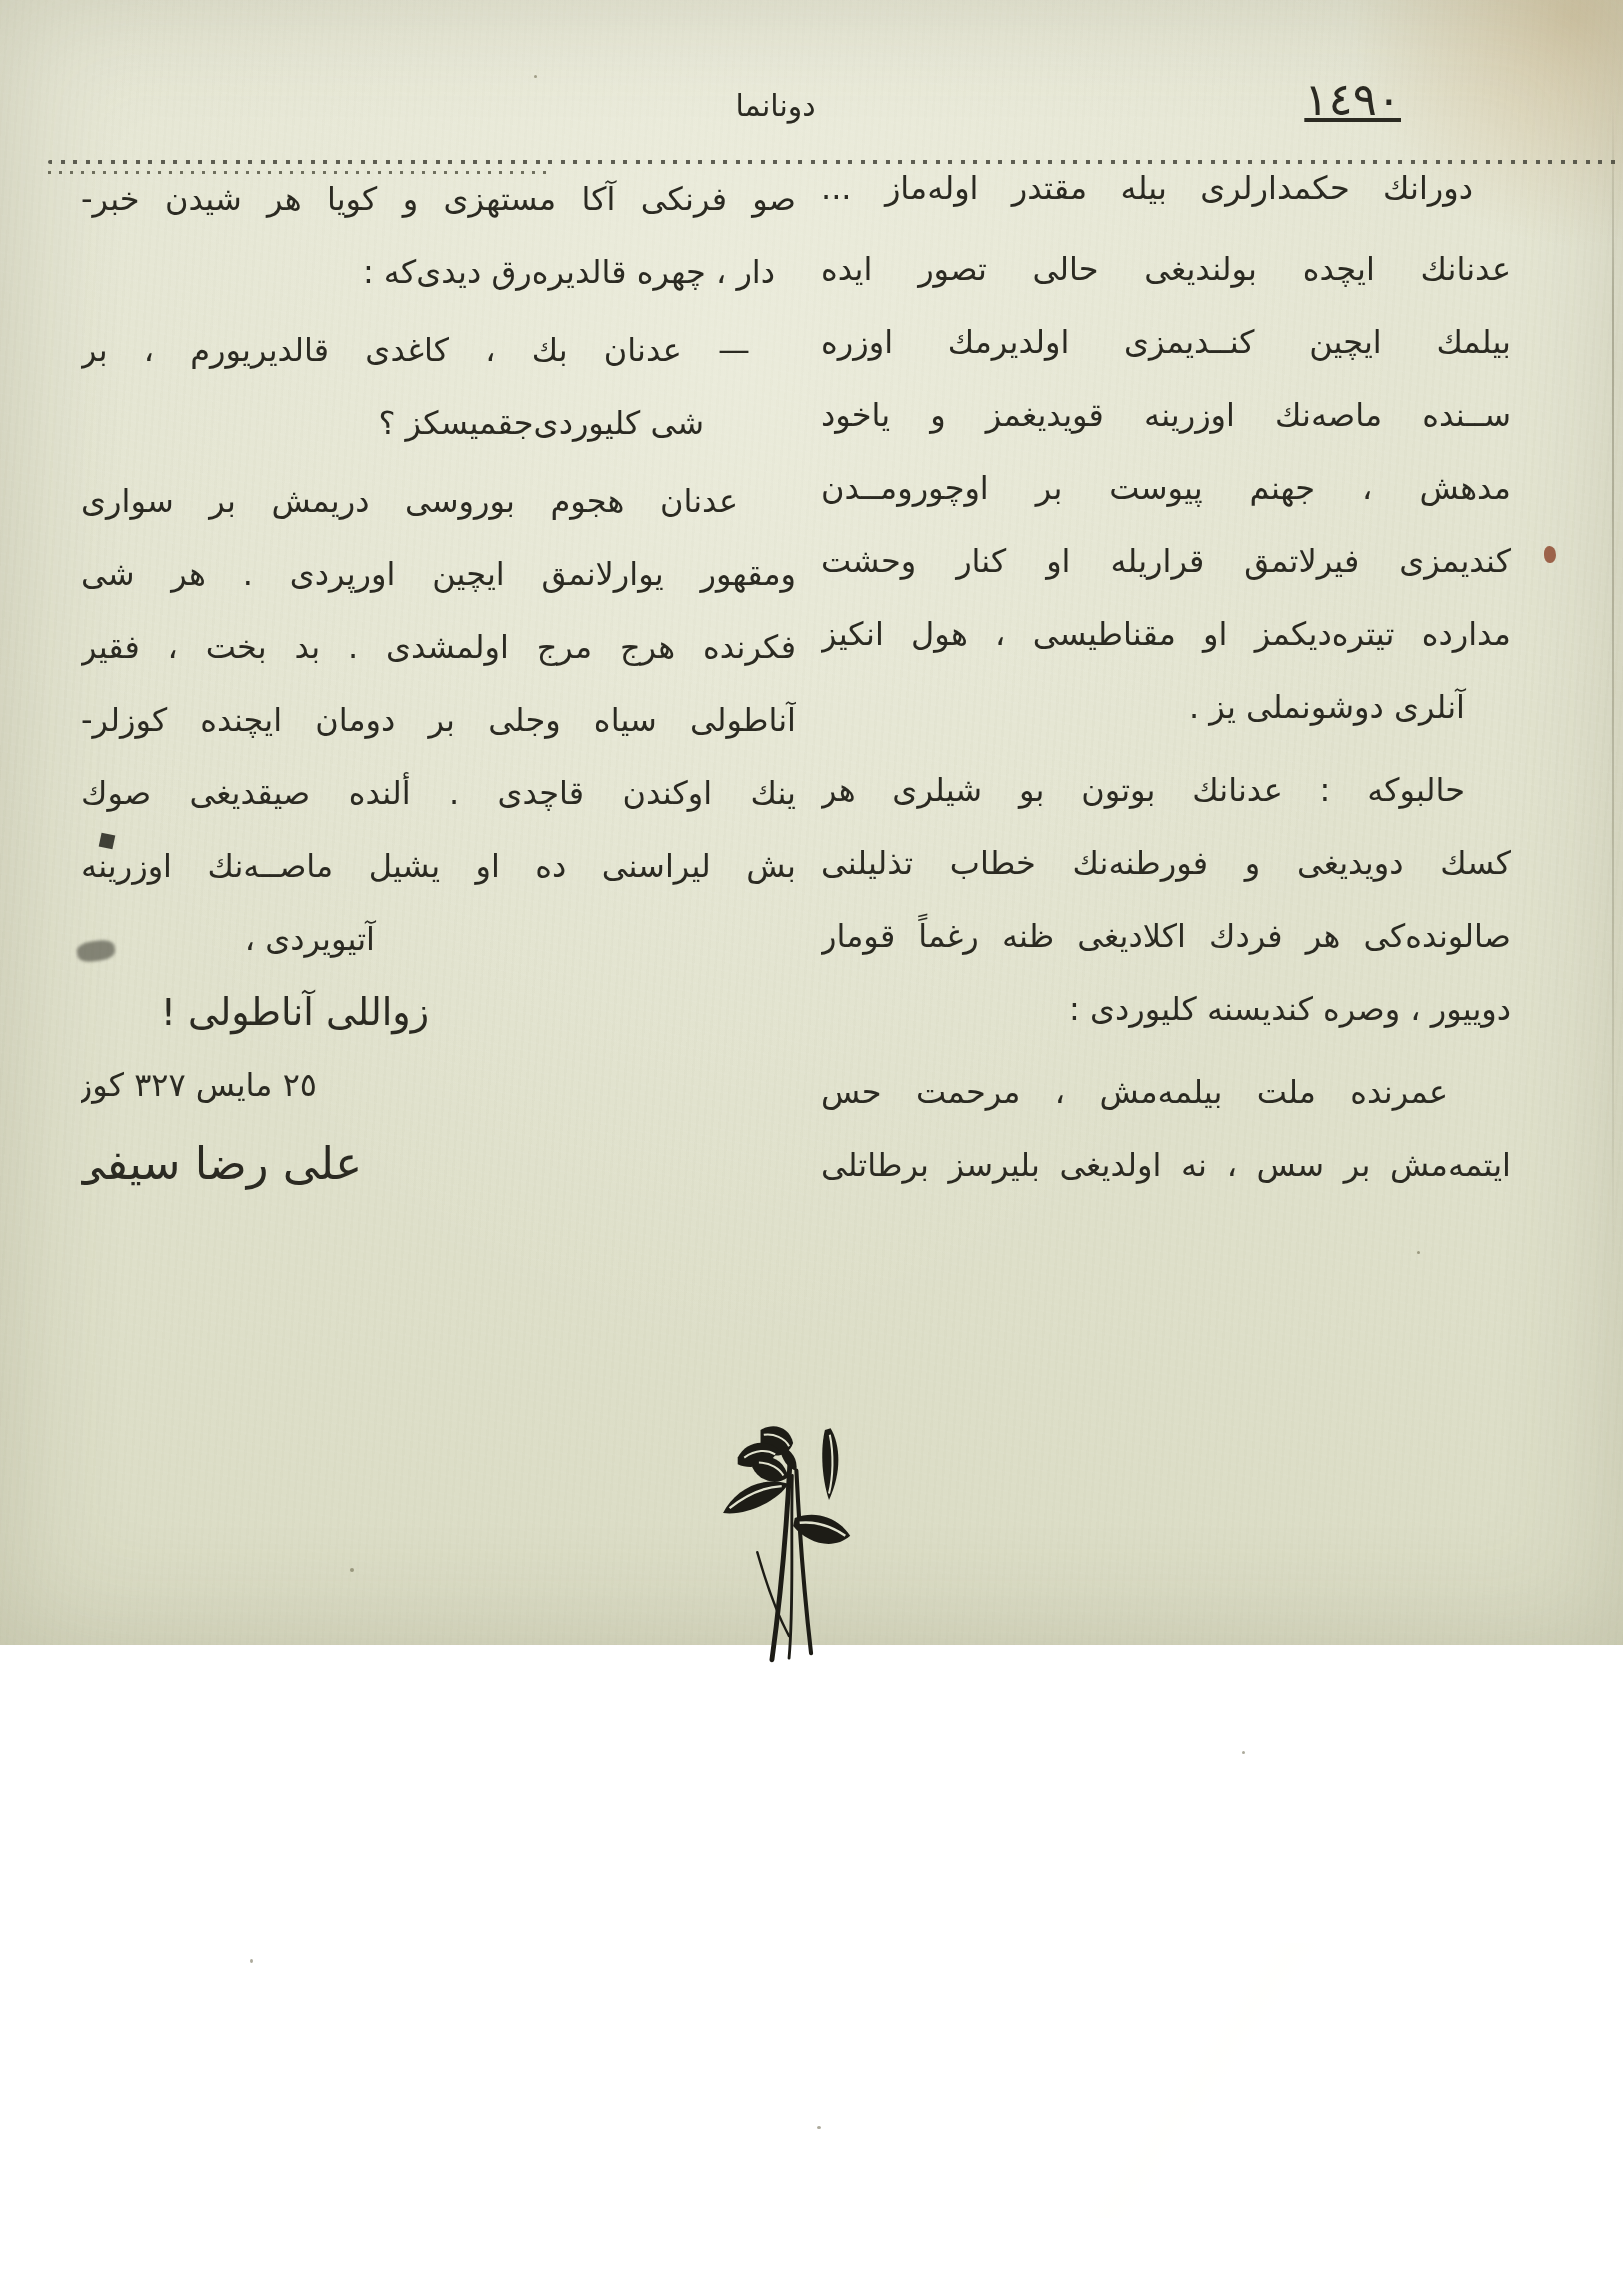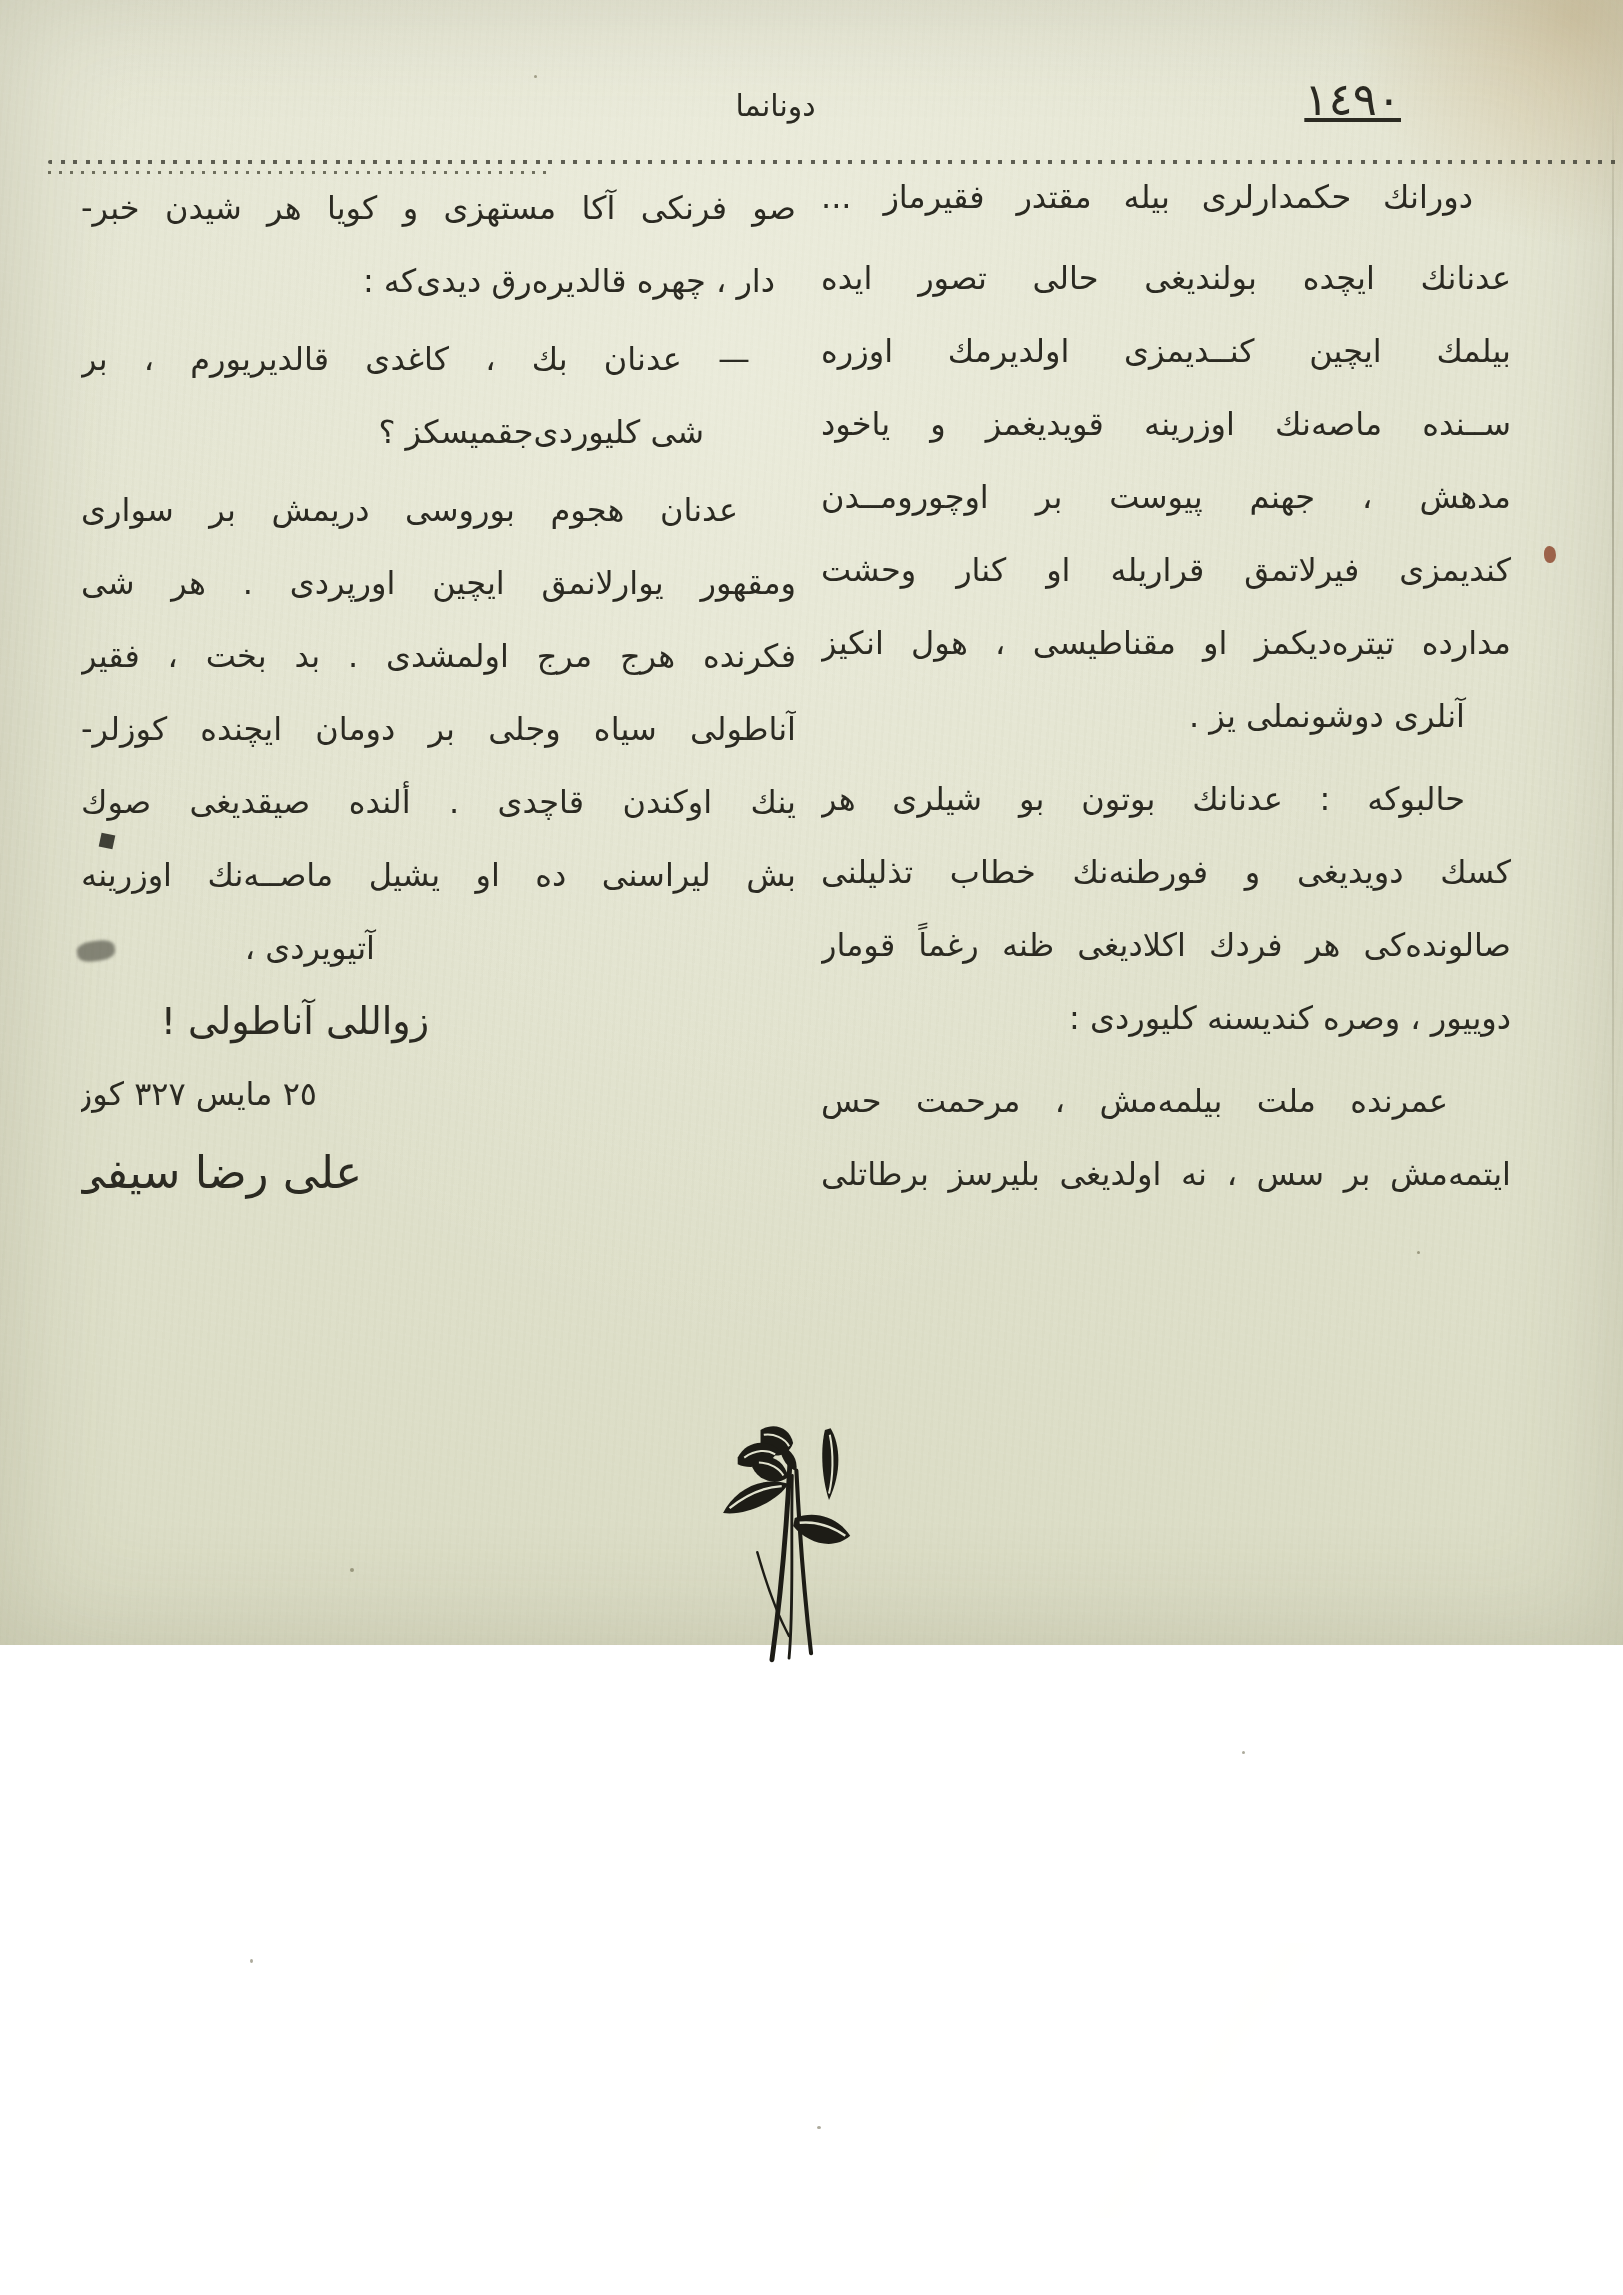--- a/index.html
+++ b/index.html
@@ -30,21 +30,21 @@
     position:absolute; left:48px; top:160px; width:1575px; height:4.2px;
     background-image:repeating-linear-gradient(to right,#45453a 0 4.2px, transparent 4.2px 12.5px);
     border-radius:2.5px; opacity:.85;
   }
   .dotted-rule-left{
     position:absolute; left:48px; top:171px; width:500px; height:3.3px;
     background-image:repeating-linear-gradient(to right,#50503f 0 3.3px, transparent 3.3px 11px);
     opacity:.8;
   }
   
-  .col{position:absolute; direction:rtl;margin-top:9px;}
+  .col{position:absolute; direction:rtl;}
   .col-right{left:821px; top:152px; width:690px;}
   .col-left{left:81px; top:163px; width:715px;}
   .tline{
     font-size:32px; line-height:73px; height:73px; overflow:hidden;
     white-space:nowrap; text-align:right; direction:rtl;
   }
   .jus{text-align:justify; text-align-last:justify;}
   .big{font-size:38px;}
   .sig{font-size:45px; line-height:83px; height:83px;}
   
@@ -66,21 +66,21 @@
 <body>
 
 <div id="page">
 
   <div class="header-title">دونانما</div>
   <div class="page-number">١٤٩٠</div>
   <div class="dotted-rule"></div>
   <div class="dotted-rule-left"></div>
 
   <div class="col col-right">
-    <div class="tline jus" style="padding-right:38px;">دورانك حكمدارلرى بيله مقتدر فقير‌ماز ...</div>
+    <div class="tline jus" style="padding-right:38px;">دورانك حكمدارلرى بيله مقتدر اوله‌ماز ...</div>
     <div class="tline jus" style="margin-top:8.3px;">عدنانك ايچده بولنديغى حالى تصور ايده‌</div>
     <div class="tline jus">بيلمك ايچين كنــديمزى اولديرمك اوزره</div>
     <div class="tline jus">ســنده ماصه‌نك اوزرينه قويديغمز و ياخود</div>
     <div class="tline jus">مدهش ، جهنم پيوست بر اوچورومــدن</div>
     <div class="tline jus">كنديمزى فيرلاتمق قراريله او كنار وحشت</div>
     <div class="tline jus">مدارده تيتره‌ديكمز او مقناطيسى ، هول انكيز</div>
     <div class="tline" style="padding-right:46px;">آنلرى دوشونملى يز .</div>
     <div class="tline jus" style="padding-right:46px;margin-top:10px;">حالبوكه : عدنانك بوتون بو شيلرى هر</div>
     <div class="tline jus">كسك دويديغى و فورطنه‌نك خطاب تذليلنى</div>
     <div class="tline jus">صالونده‌كى هر فردك اكلاديغى ظنه رغماً قومار</div>

